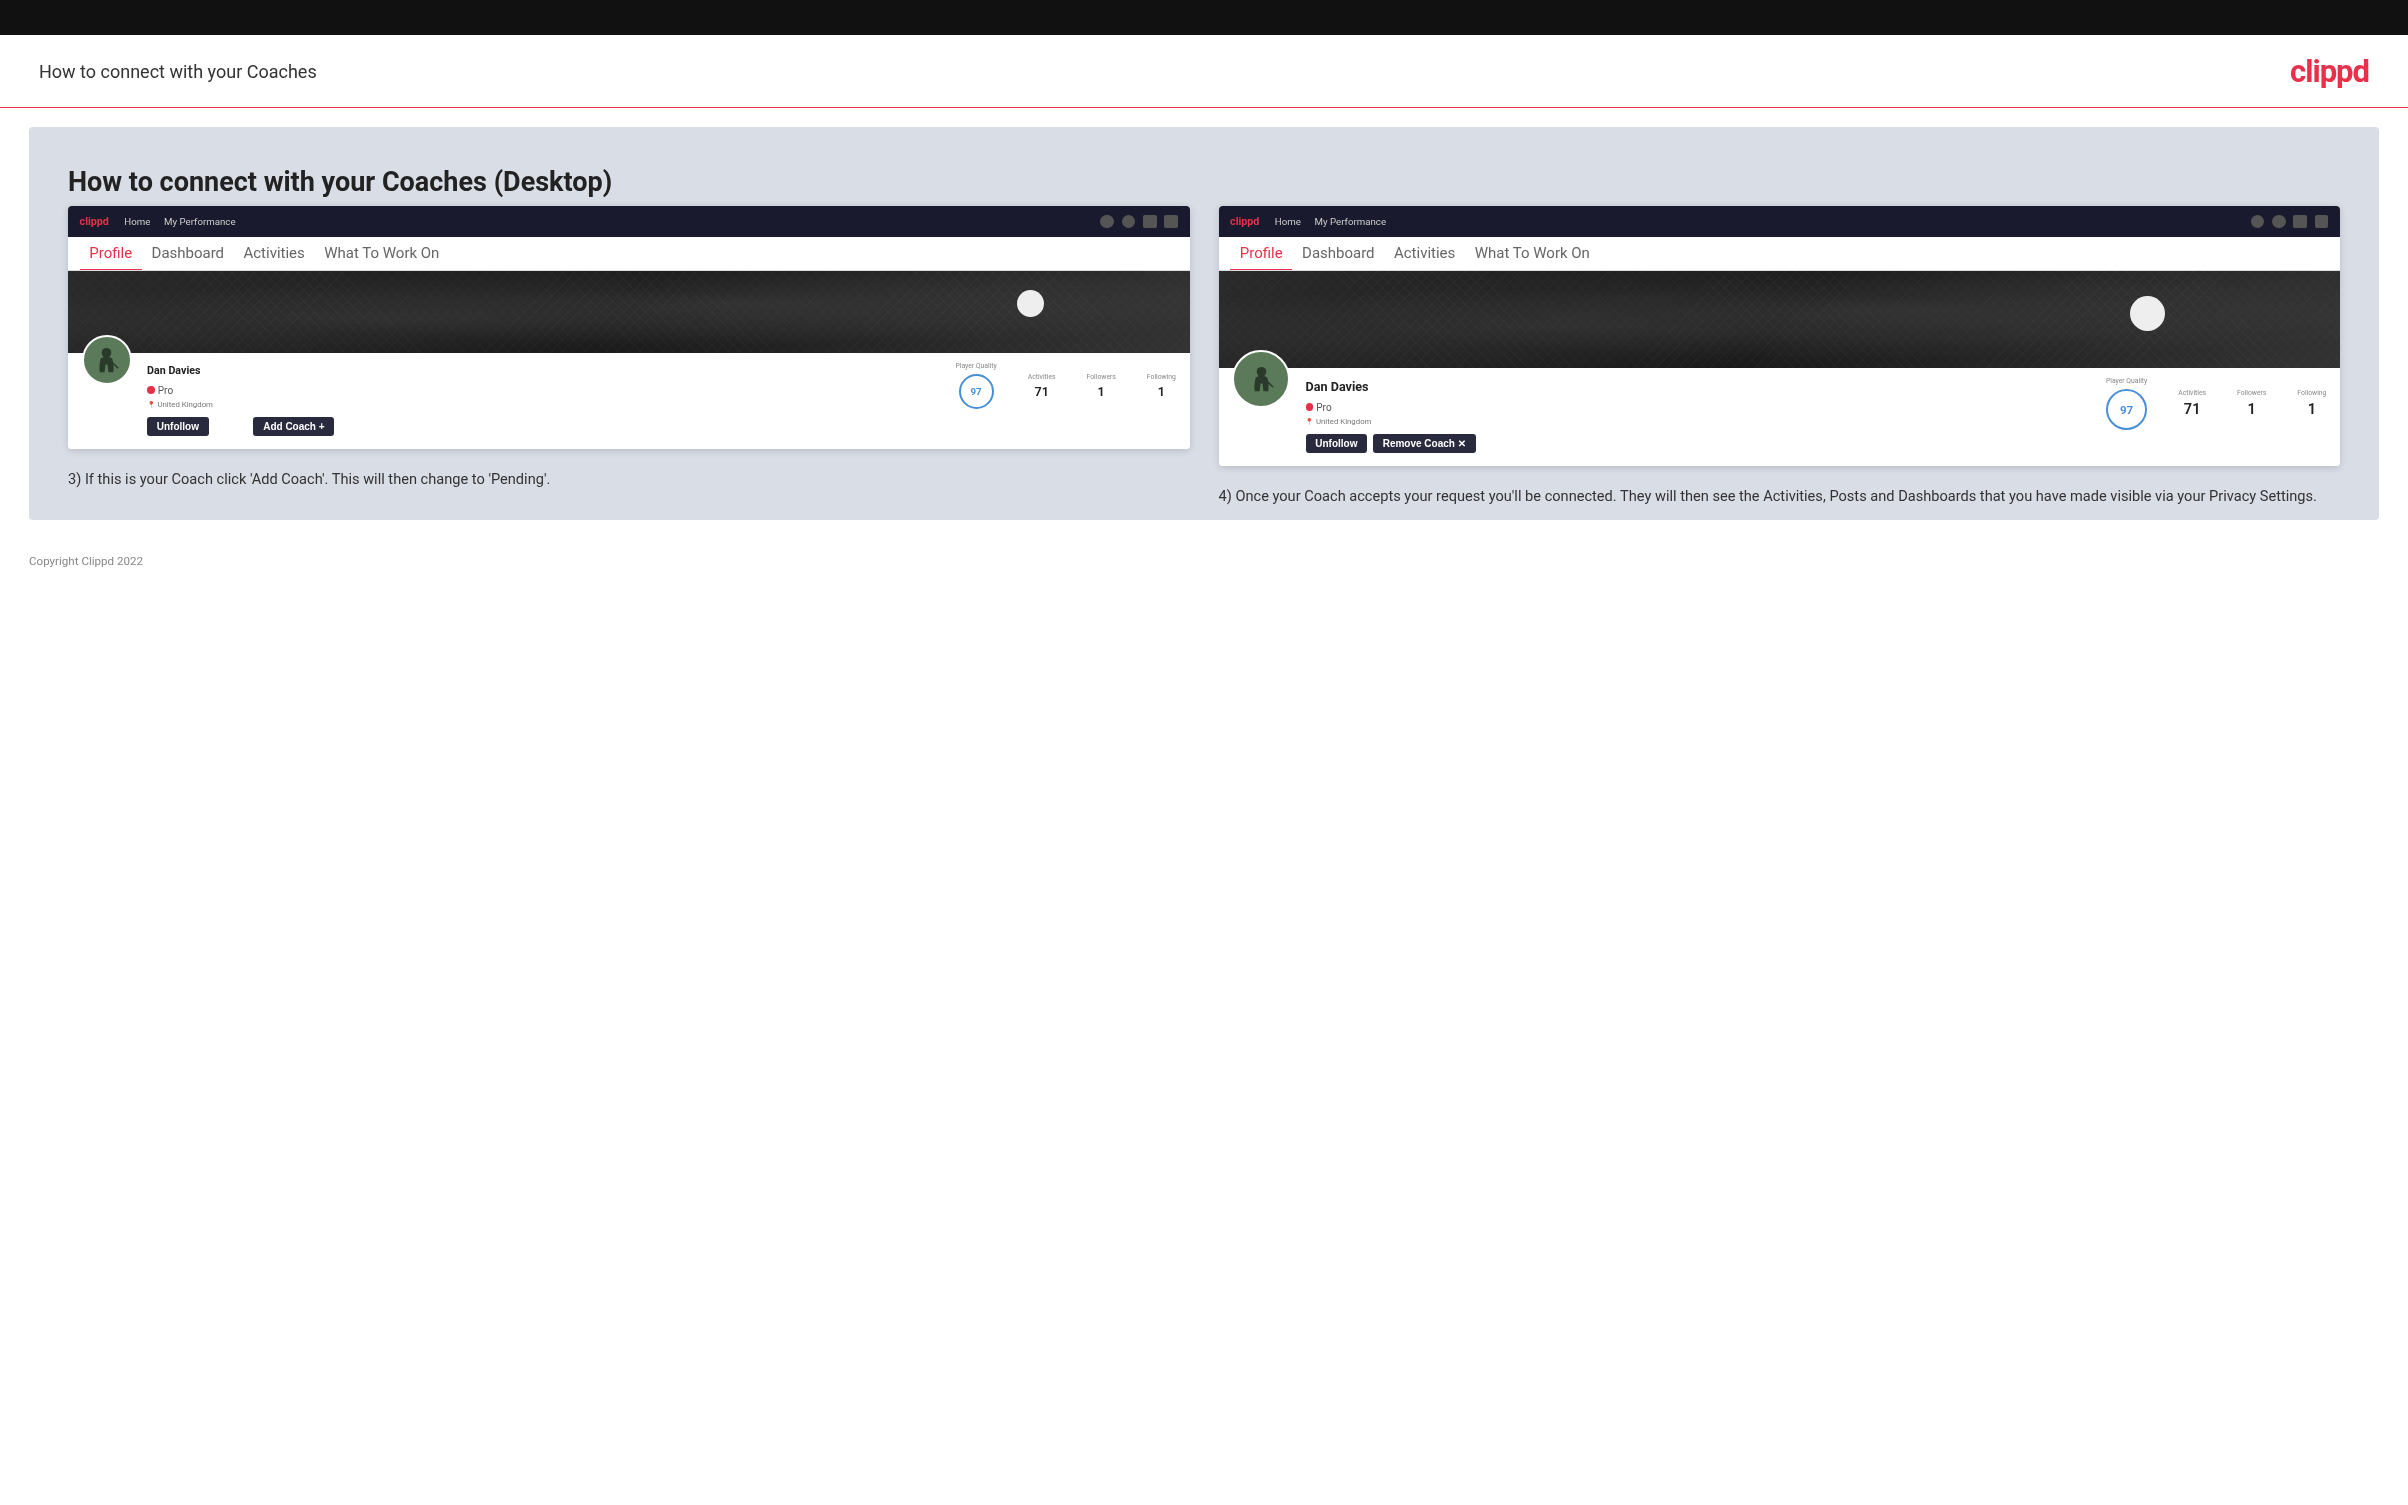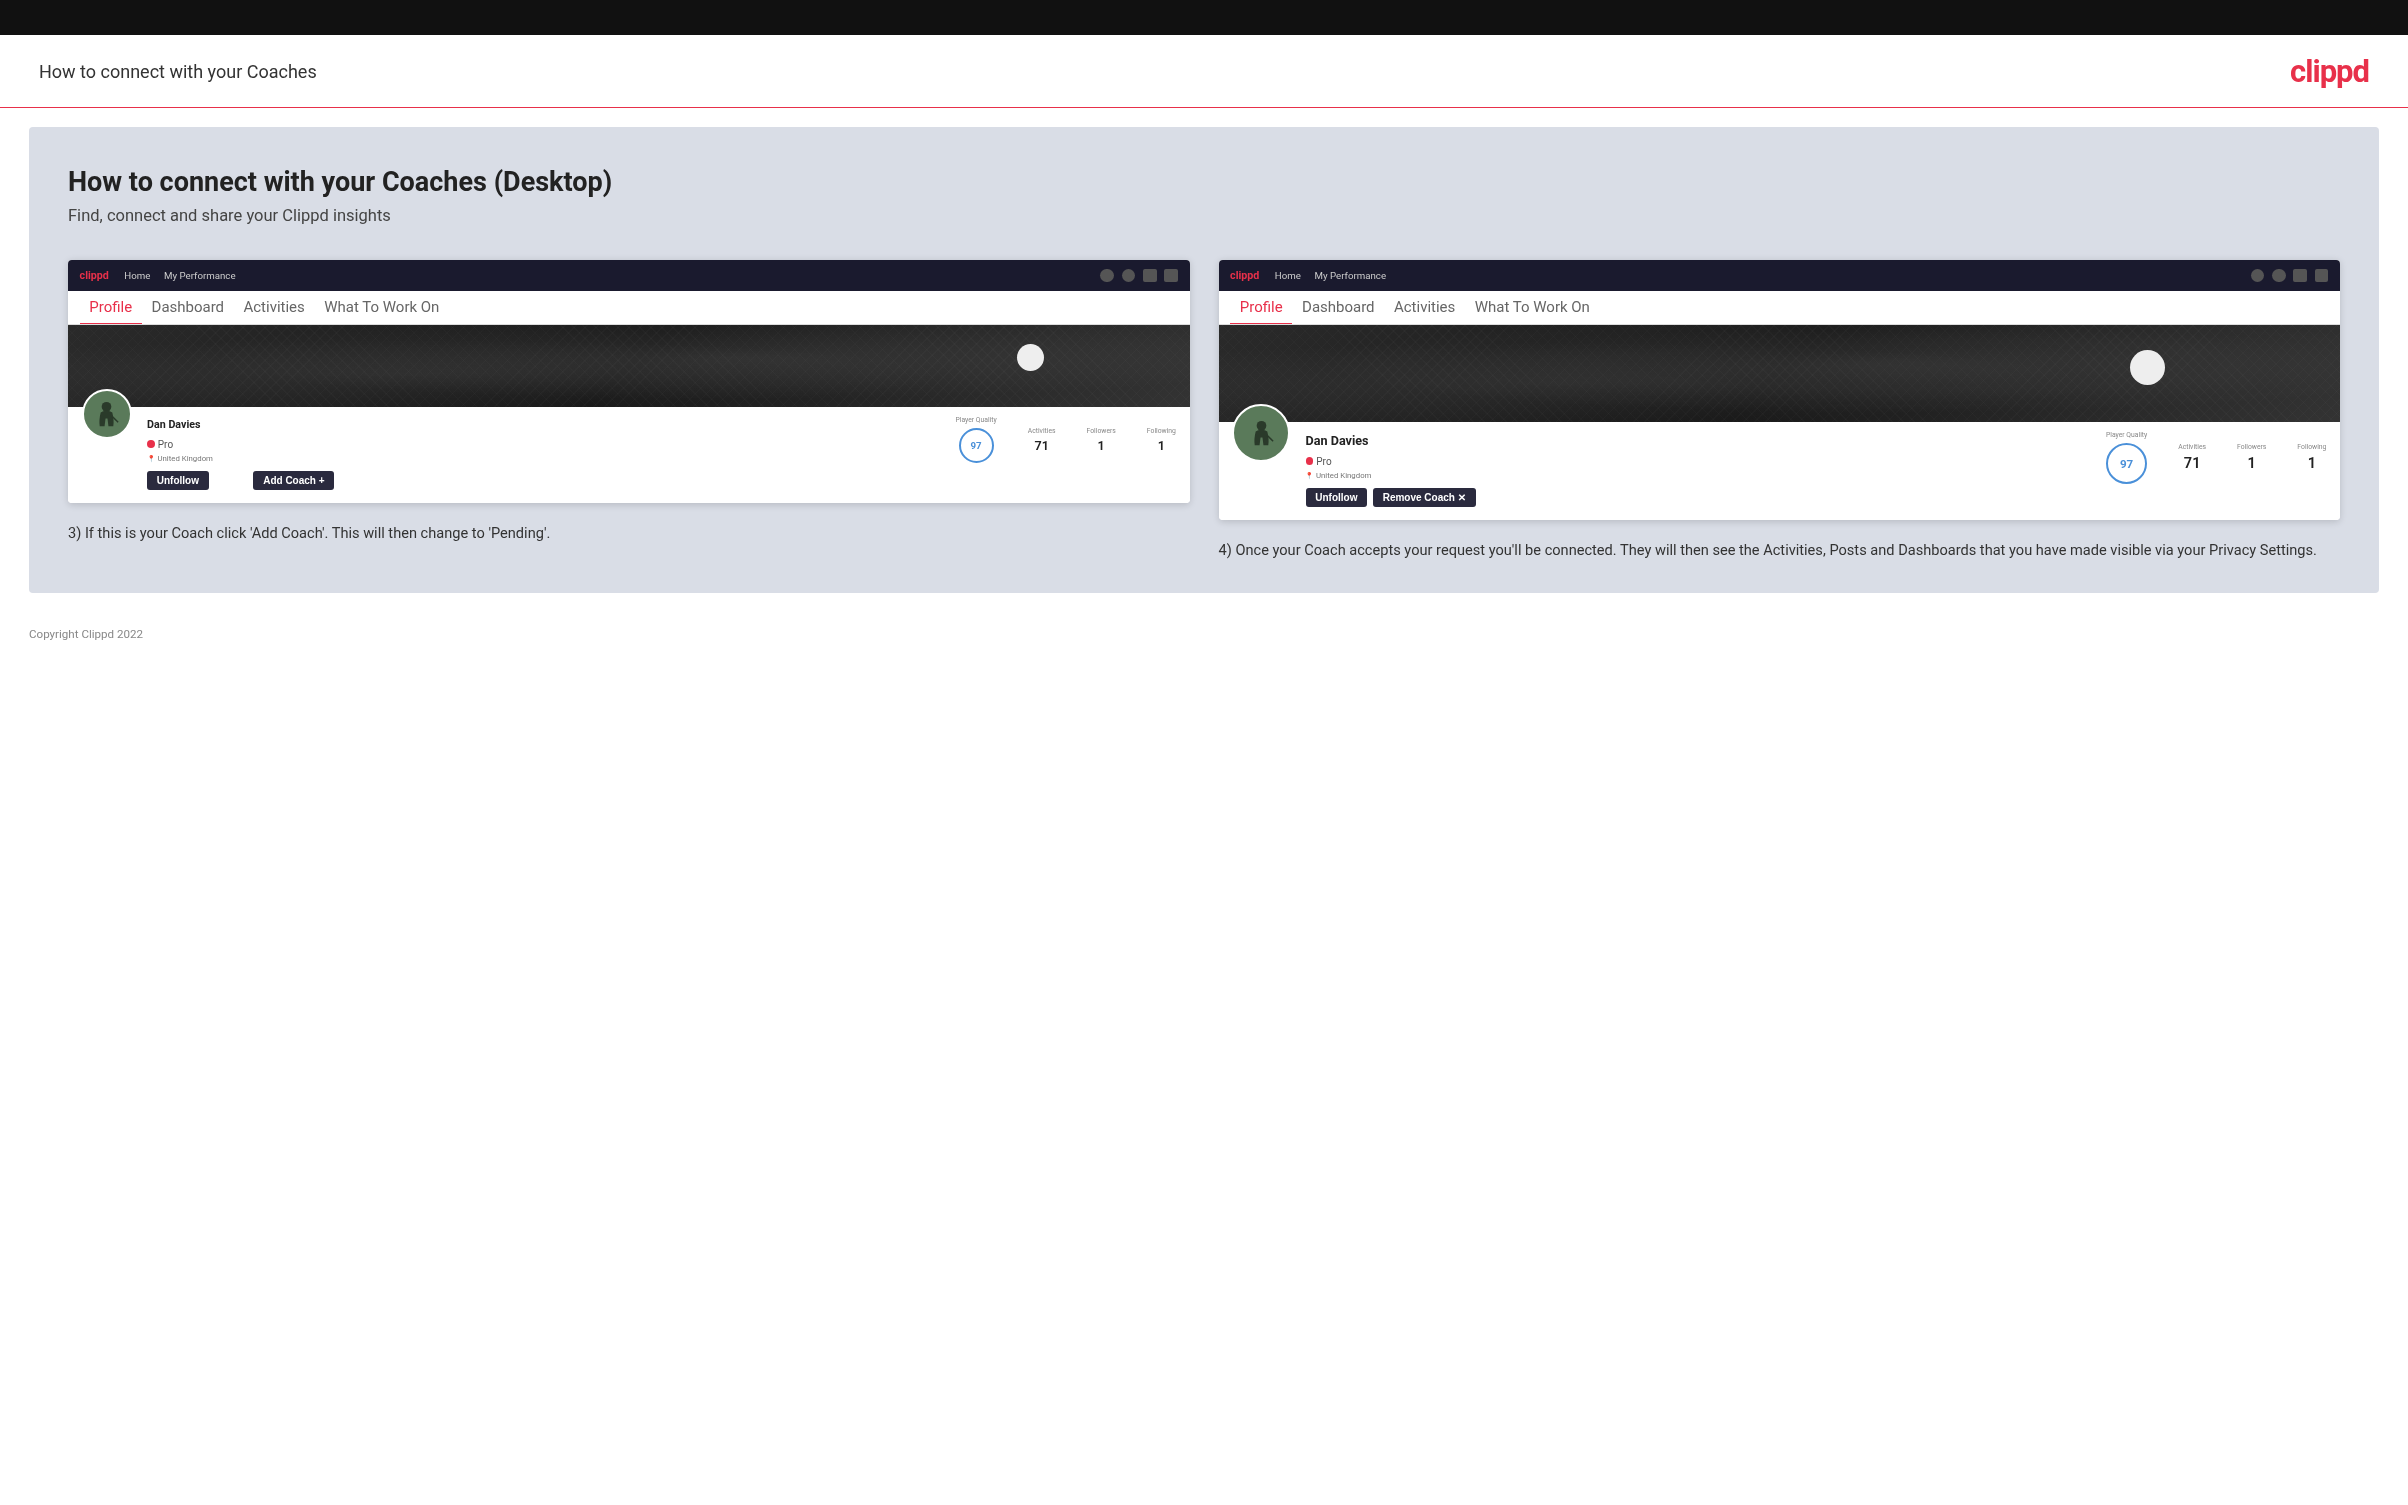--- a/index.html
+++ b/index.html
@@ -33,21 +33,21 @@
       font-size: 31px;
       font-weight: 700;
       color: #e8304a;
       letter-spacing: -1px;
     }
 
     
     .main-content {
       background: #d9dde6;
       margin: 19.4px 29px;
-      padding: 39px 39px 31px 39px;
+      padding: 39px 39px 12px 39px;
       border-radius: 3.9px;
     }
 
     .page-title {
       font-size: 27px;
       font-weight: 700;
       color: #222;
       margin-bottom: 7.8px;
     }
     .page-subtitle {
@@ -350,21 +350,20 @@
 <div class="top-bar"></div>
 
 <div class="header">
   <span class="header-title">How to connect with your Coaches</span>
   <span class="clippd-logo">clippd</span>
 </div>
 
 <div class="main-content">
 
   <div class="page-title">How to connect with your Coaches (Desktop)</div>
-  <div class="page-subtitle">Find, connect and share your Clippd insights</div>
 
   <div class="columns">
 
     <div class="column">
 
       <div class="screenshot-mockup">
 
         <div class="mock-nav">
           <span class="mock-logo">clippd</span>
           <div class="mock-nav-items">

